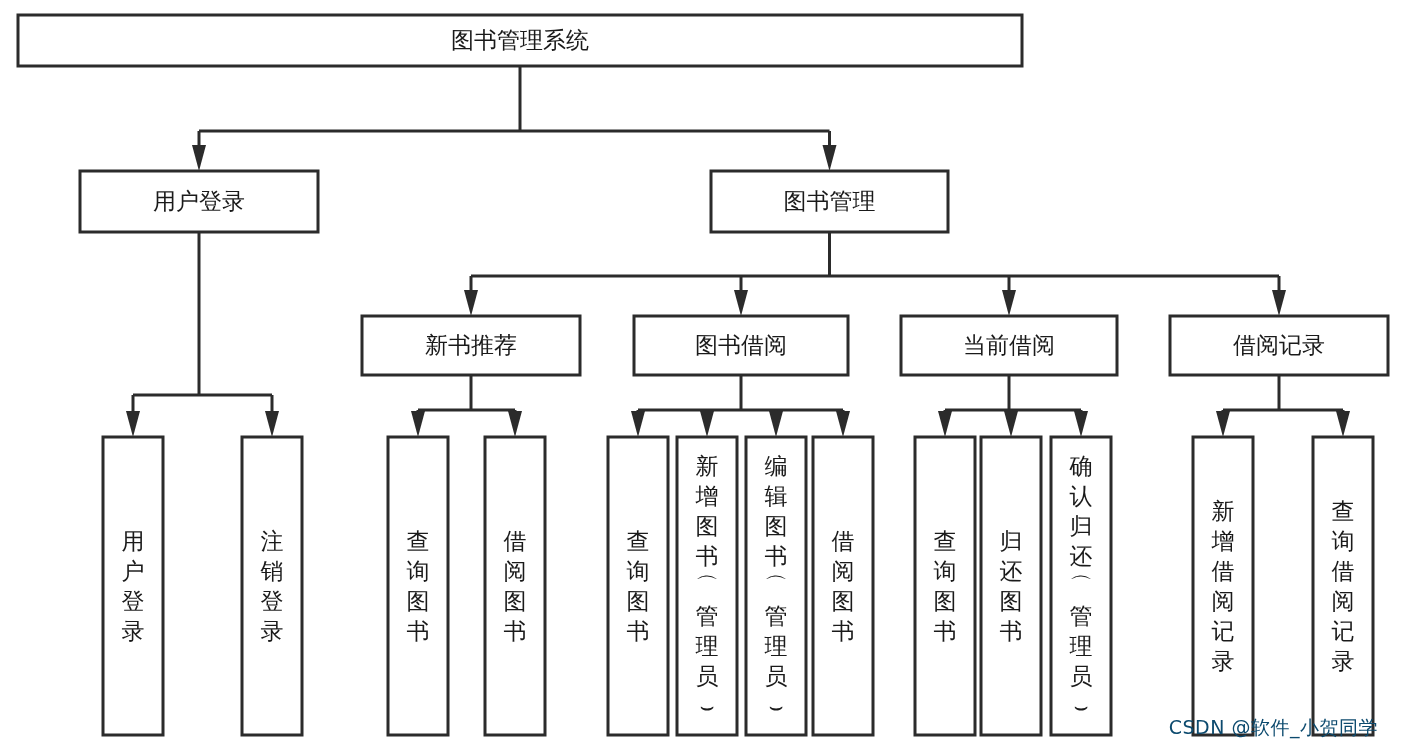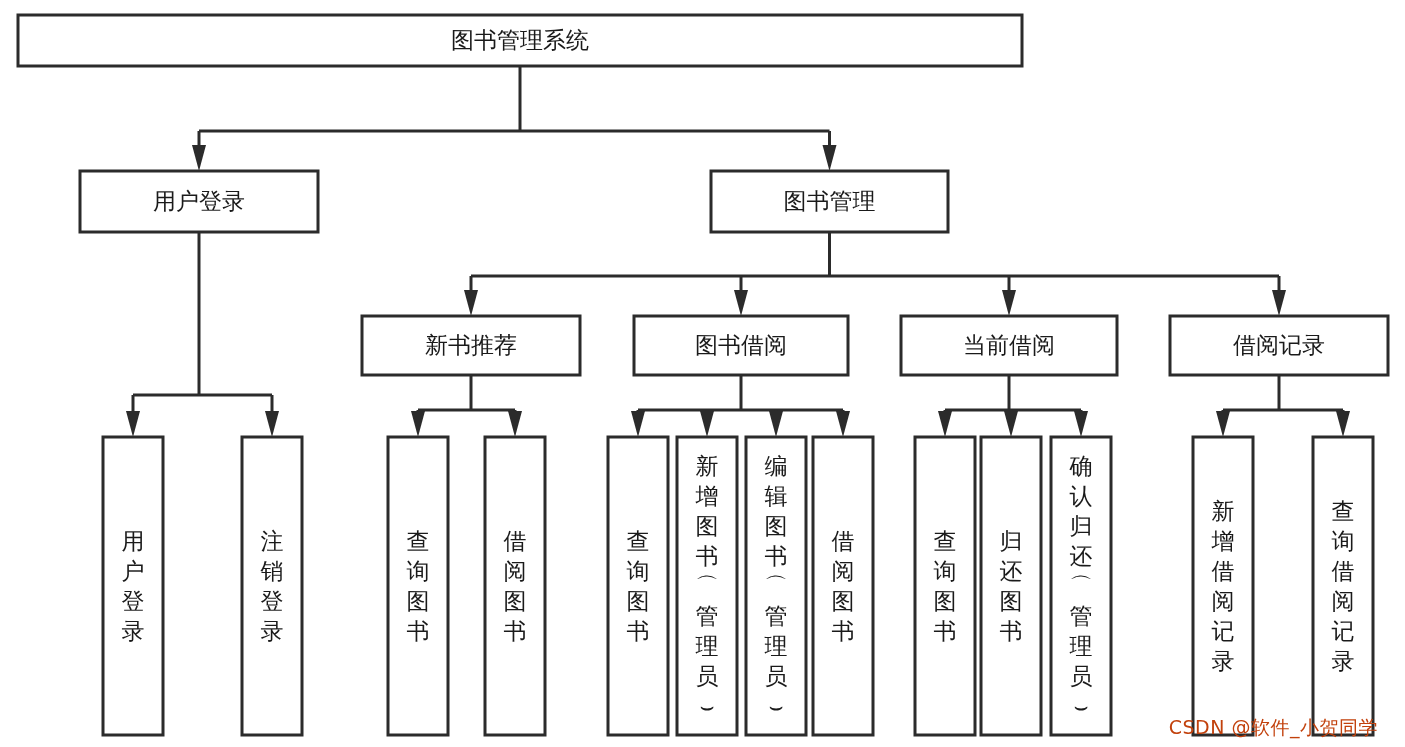--- a/index.html
+++ b/index.html
@@ -53,21 +53,21 @@
     font-family: "DejaVu Sans", "Liberation Sans", sans-serif;
     font-size: 23px;
     text-anchor: middle;
   }
   .watermark-text {
     position: absolute;
     right: 14px;
     bottom: 6px;
     font-family: "DejaVu Sans", "Liberation Sans", sans-serif;
     font-size: 19px;
-    color: #c2410c;
+    color: #0c4a6e;
     white-space: nowrap;
     letter-spacing: 0.5px;
     pointer-events: none;
   }
 </style>
 </head>
 <body>
 
 <div id="diagram-root">
 

